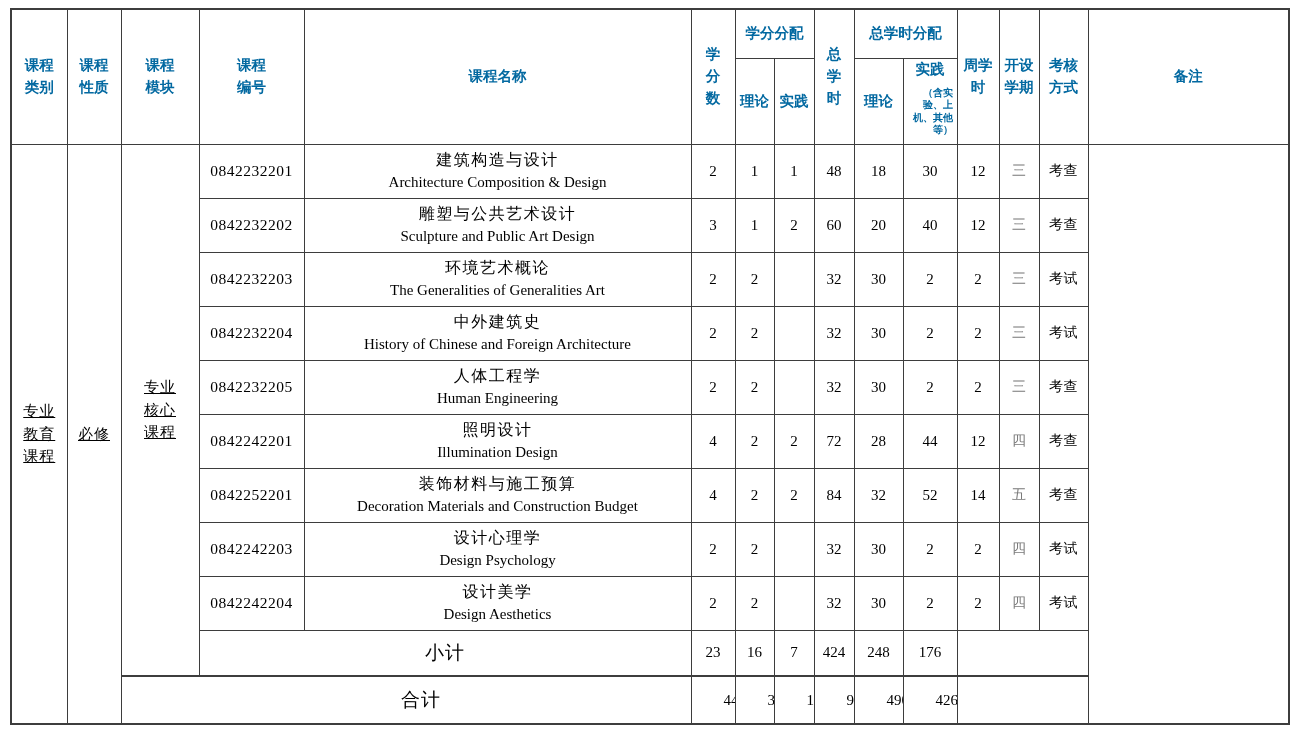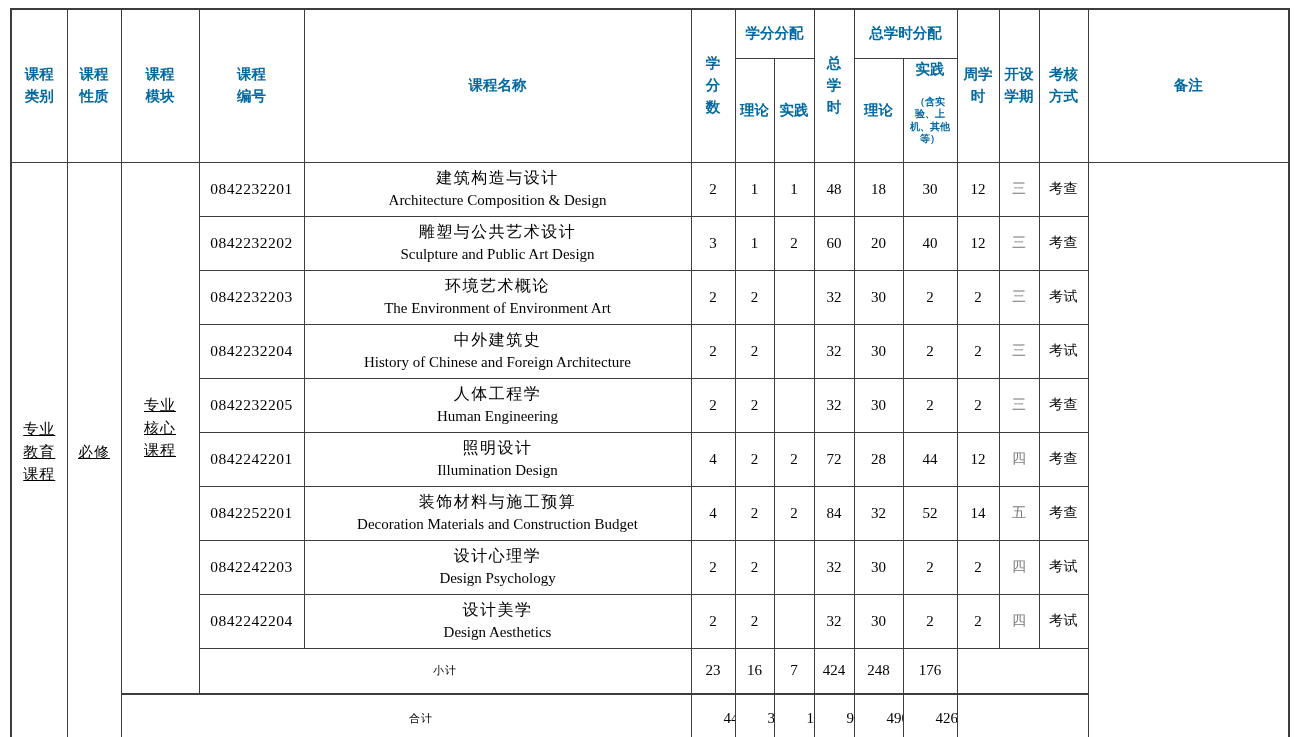--- a/index.html
+++ b/index.html
@@ -46,23 +46,24 @@
     line-height: 1.5;
     text-align: center;
   }
   .w1 { width: 1.15em; }   
   .w2 { width: 2.3em; }    
   .small-note {
     display: block;
     font-size: 10px;
     line-height: 1.25;
     width: 4.6em;
-    margin: 16px auto;
+    margin: 7px auto;
     word-break: break-all;
     font-weight: bold;
+    text-align: right;
   }
   
   tbody td {
     font-size: 15px;
   }
   .group-cell .vtext {
     font-size: 15px;
     letter-spacing: 1px;
     text-decoration: underline;
   }
@@ -75,21 +76,21 @@
     letter-spacing: 1.5px;
     line-height: 22px;
   }
   .name-en {
     font-size: 15px;
     line-height: 22px;
   }
   .num-cell { font-size: 15px; }
   .sem-cell { color: #787878; font-size: 14px; }
   .assess-cell { font-size: 14px; letter-spacing: 0.5px; margin-left: 29px; }
-  .sum-label { font-size: 11px; letter-spacing: 1px; margin-top: 24px; }
+  .sum-label { font-size: 19px; letter-spacing: 1px; margin-top: 24px; }
   tr.total-row td { border-top: 2px solid #3d3d3d; padding-left: 32px; }
 </style>
 </head>
 <body>
 
 <div class="page">
   <table class="curriculum">
     <colgroup>
       <col style="width:56px">
         <col style="width:54px">
@@ -169,21 +170,21 @@
         <td class="num-cell">20</td>
         <td class="num-cell">40</td>
         <td class="num-cell">12</td>
         <td class="sem-cell">三</td>
         <td class="assess-cell">考查</td>
       </tr>
       <tr style="height:54px">
         <td class="code-cell">0842232203</td>
         <td>
           <div class="name-cn">环境艺术概论</div>
-          <div class="name-en">The Environment of Environment Art</div>
+          <div class="name-en">The Generalities of Generalities Art</div>
         </td>
         <td class="num-cell">2</td>
         <td class="num-cell">2</td>
         <td class="num-cell"></td>
         <td class="num-cell">32</td>
         <td class="num-cell">30</td>
         <td class="num-cell">2</td>
         <td class="num-cell">2</td>
         <td class="sem-cell">三</td>
         <td class="assess-cell">考试</td>

